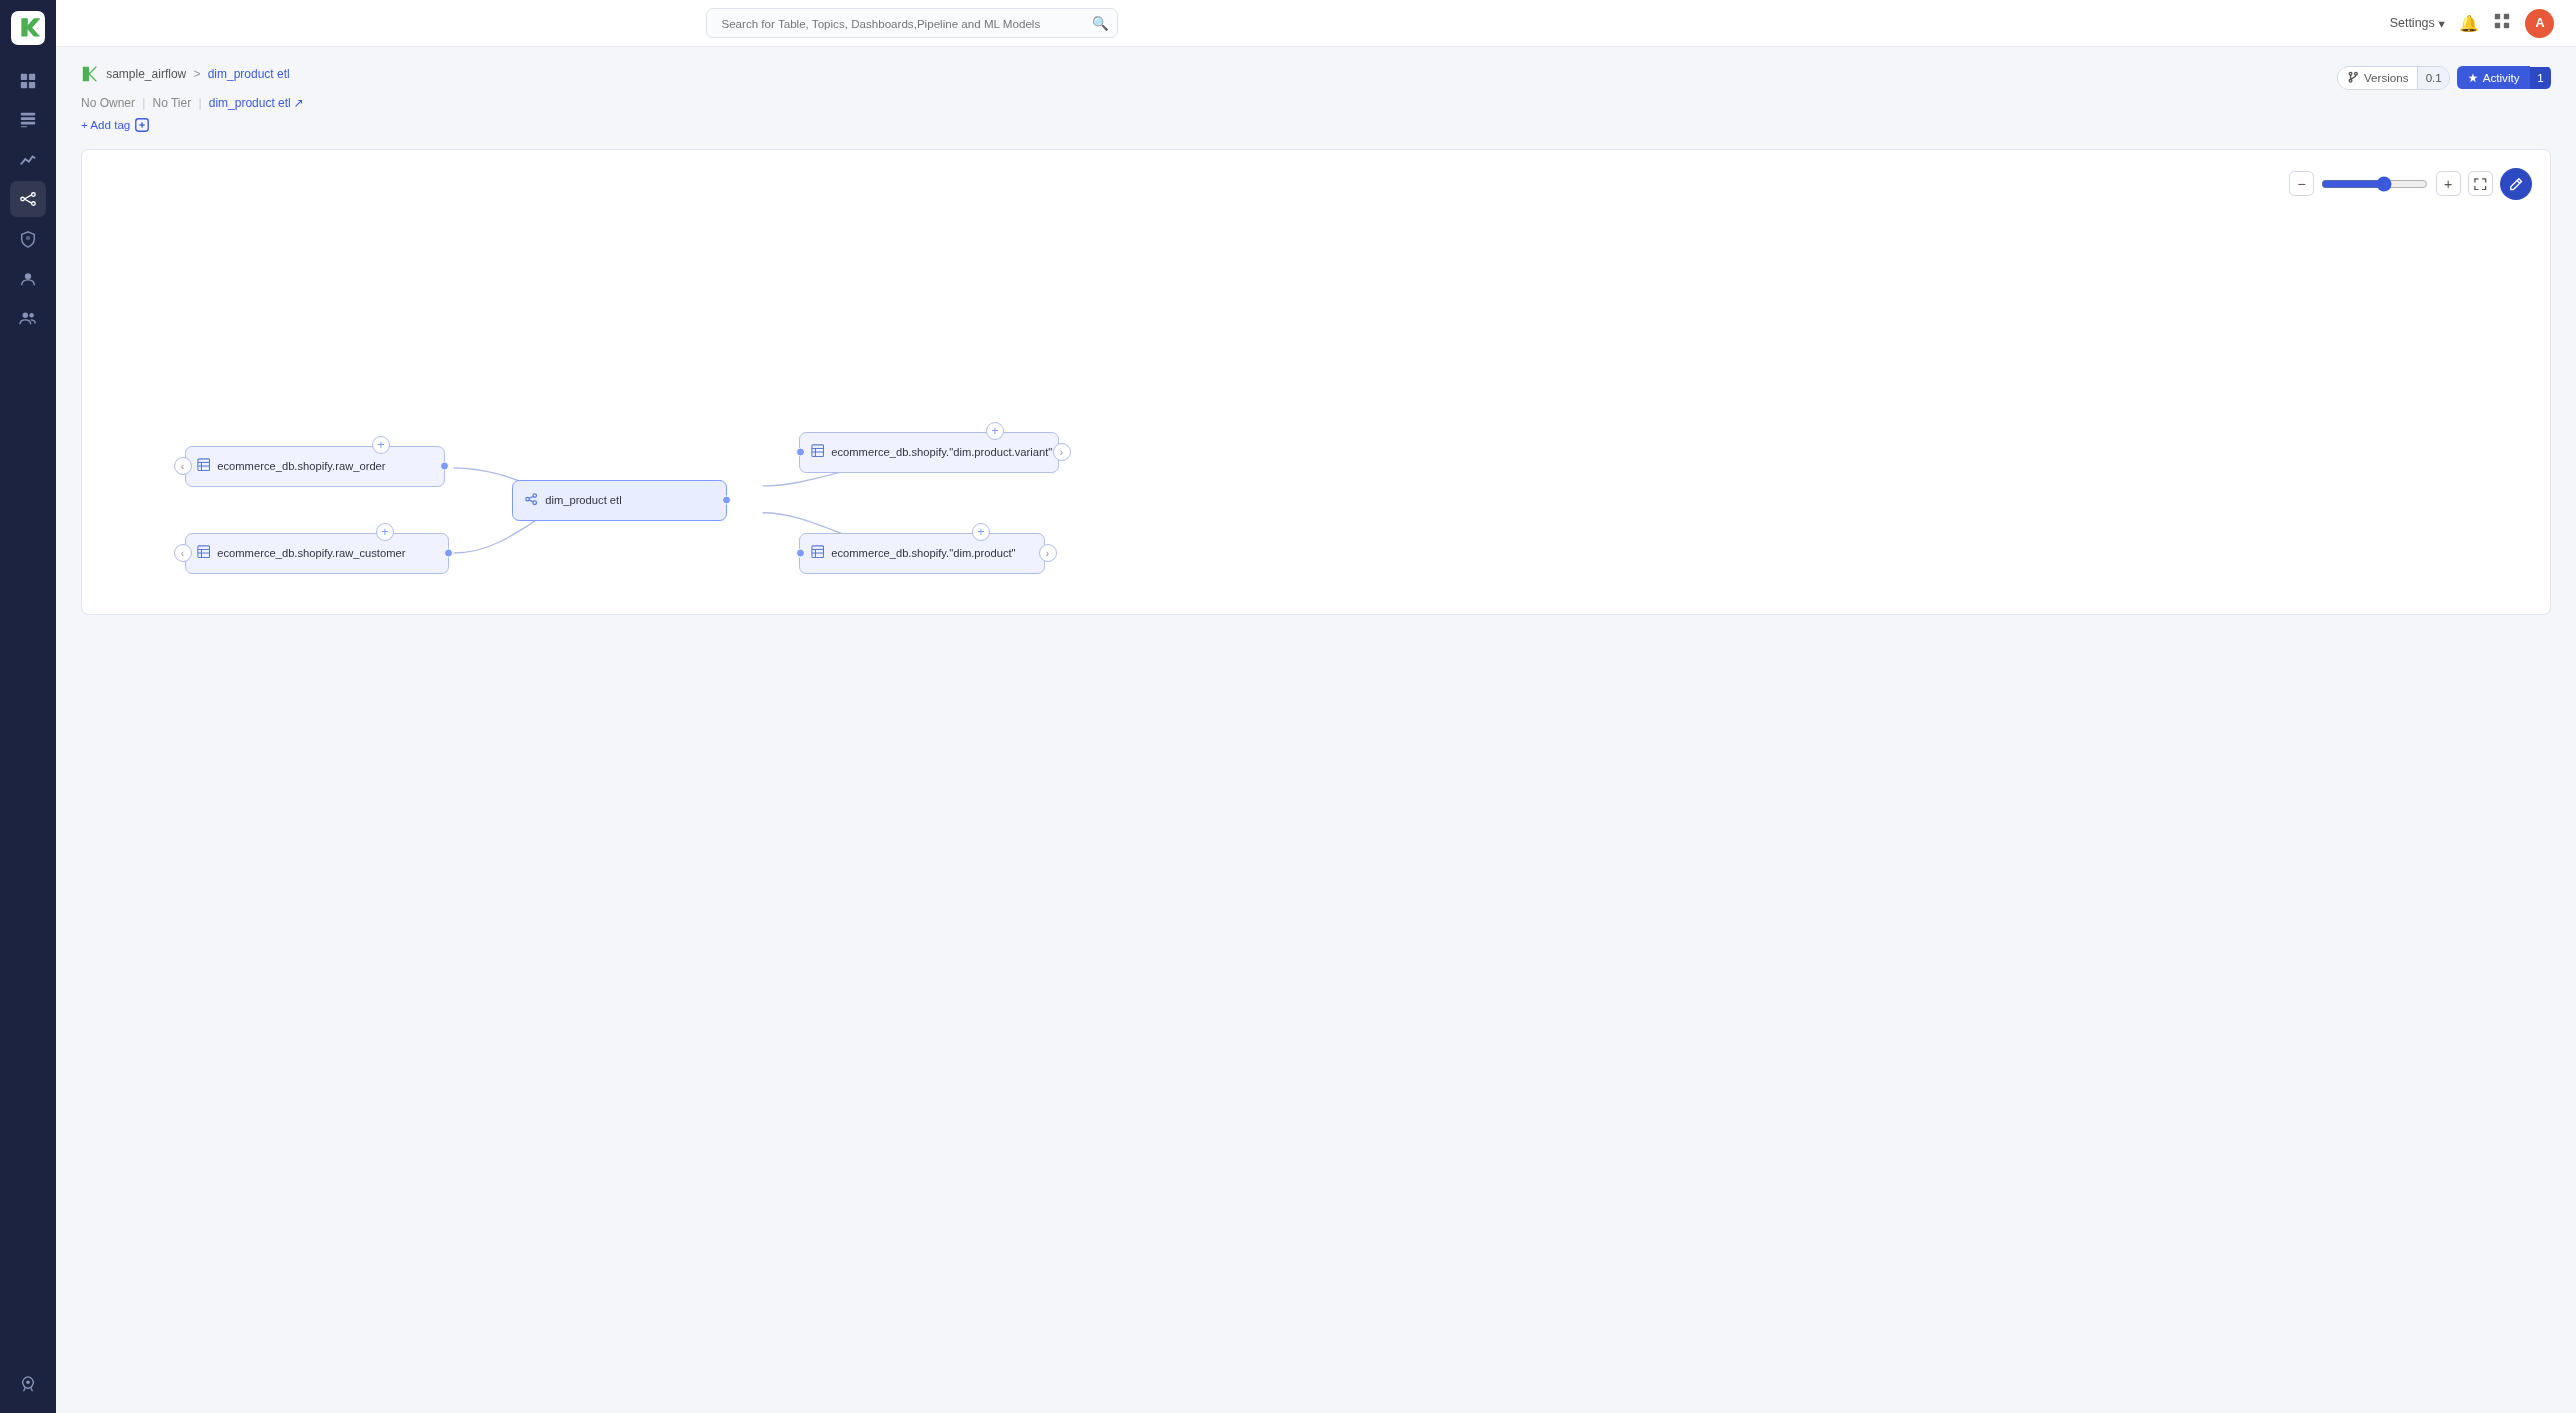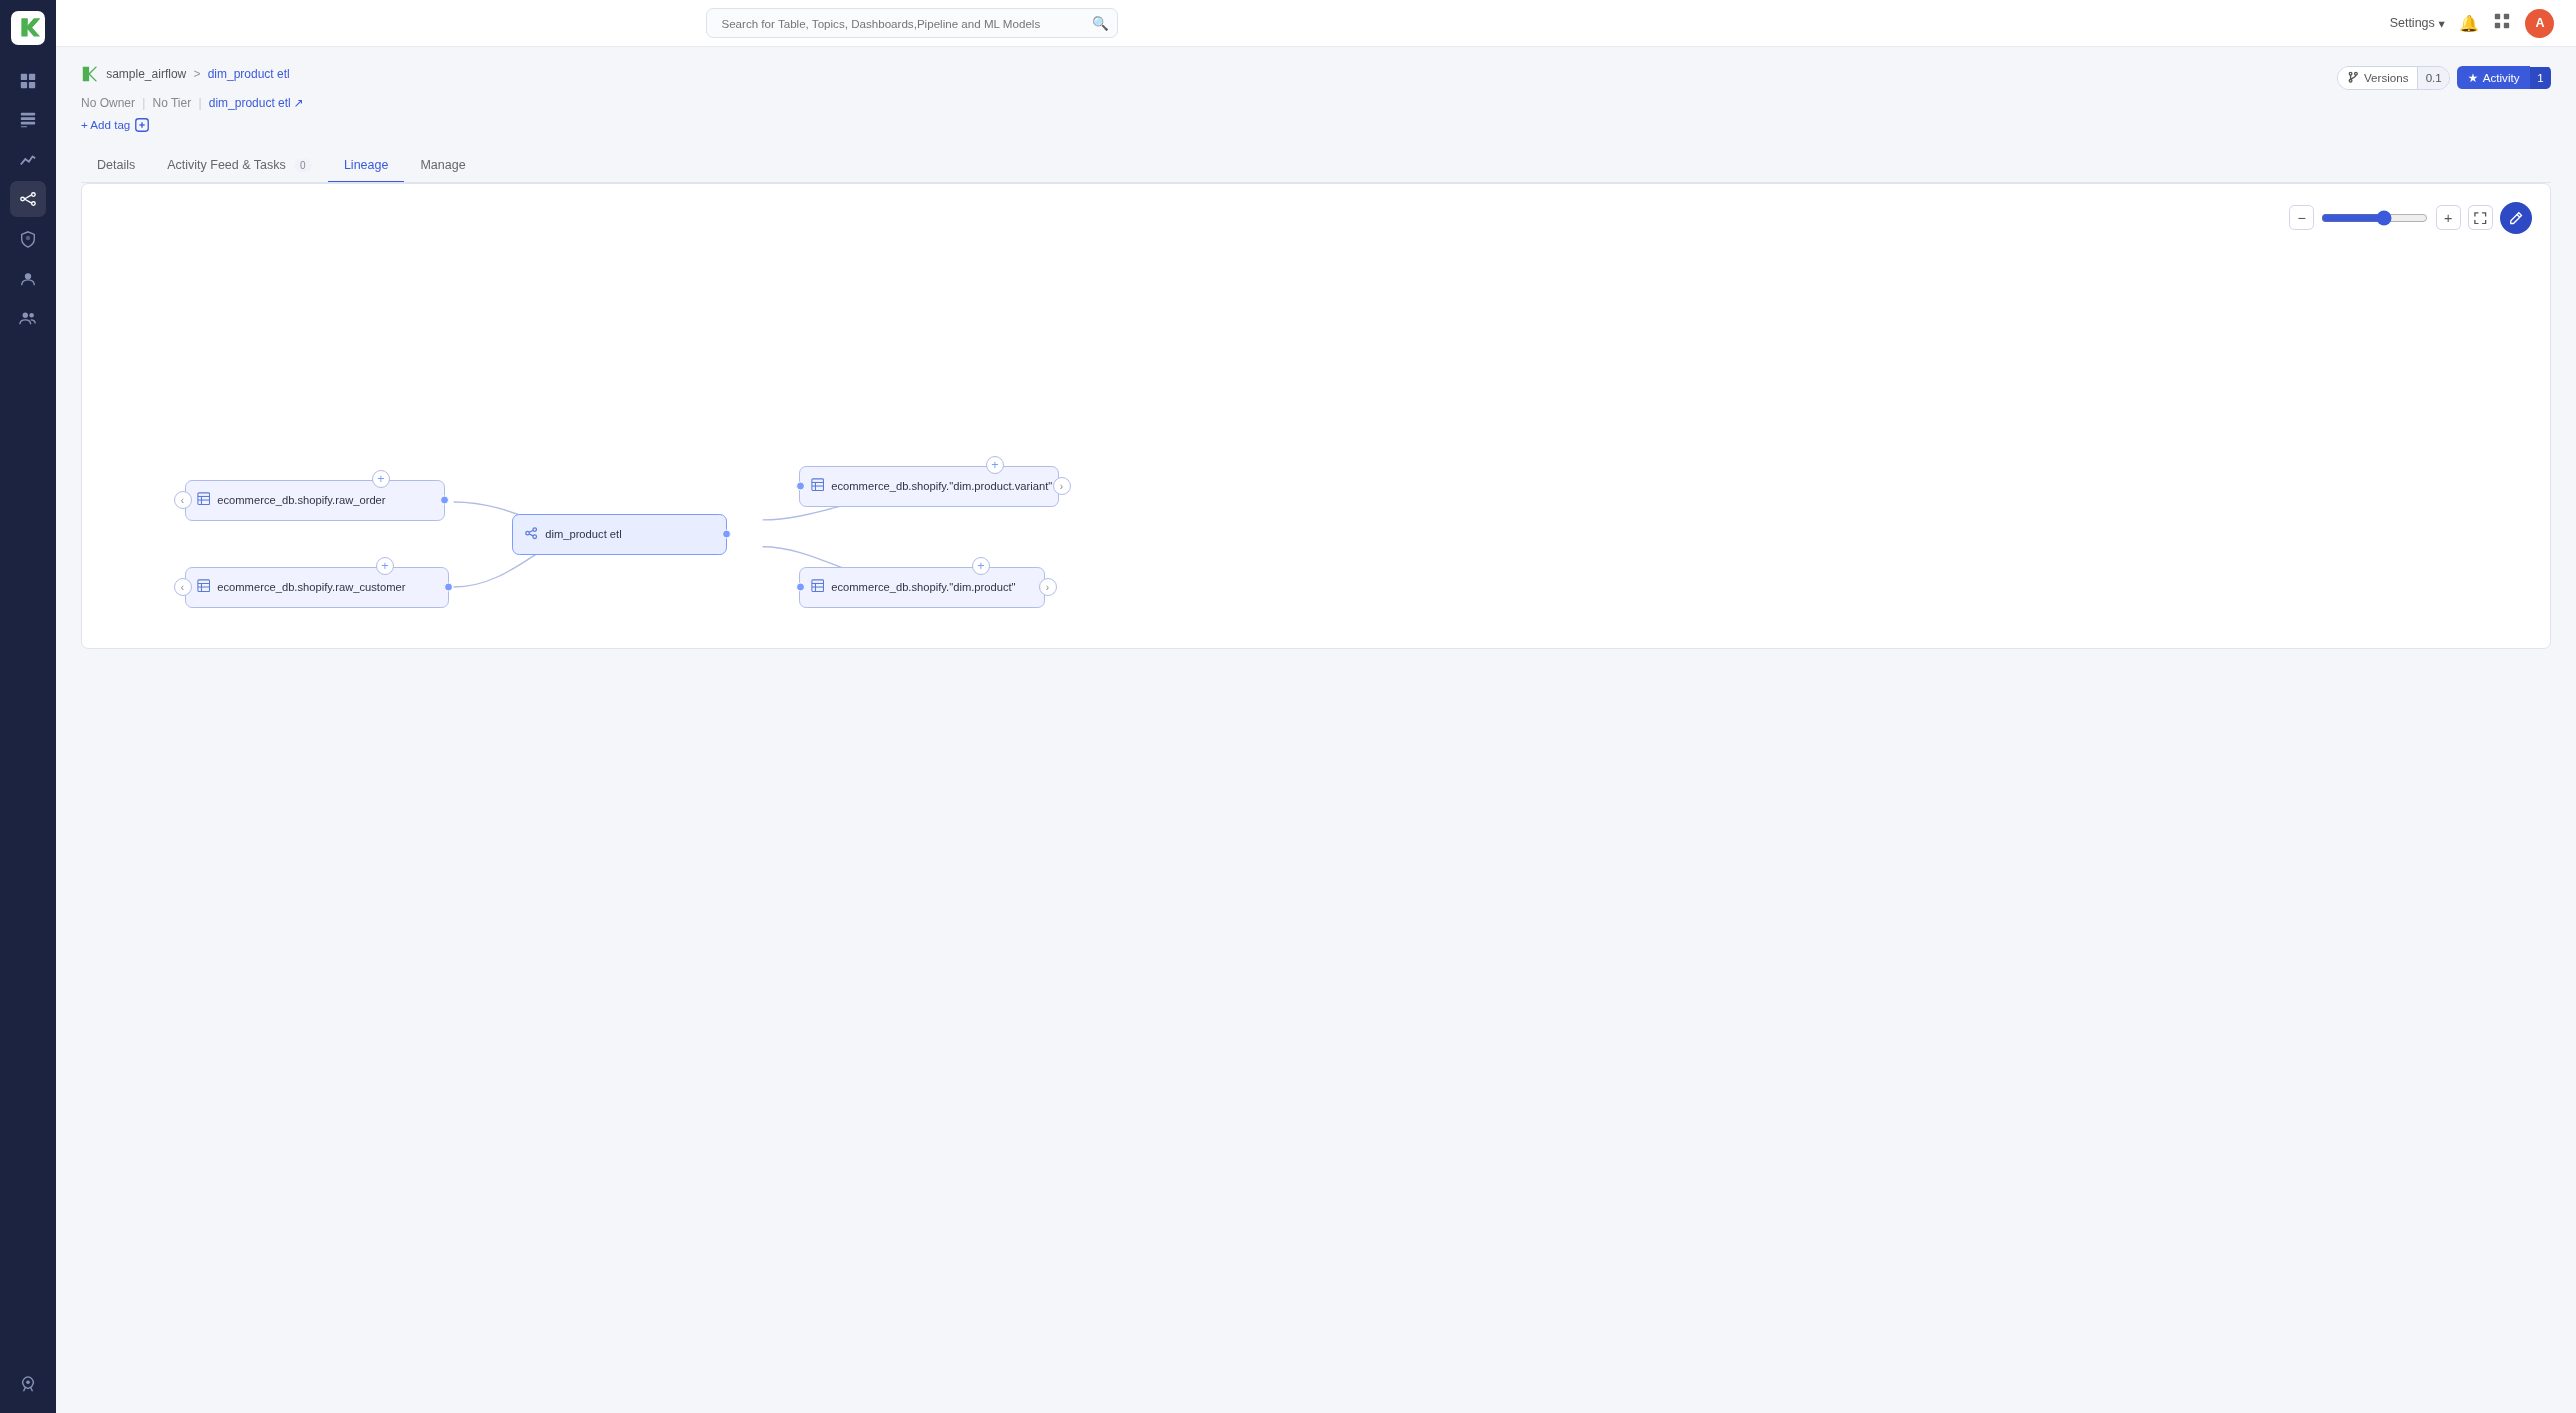--- a/index.html
+++ b/index.html
@@ -446,35 +446,20 @@
 
     <div class="add-tag" style="margin-bottom: 16px;">
       <span>+ Add tag</span>
       <svg width="16" height="16" viewBox="0 0 18 18" fill="none" stroke="#3b5adb" stroke-width="1.5">
           <rect x="2" y="2" width="14" height="14" rx="3"></rect>
           <line x1="6" y1="9" x2="12" y2="9"></line>
           <line x1="9" y1="6" x2="9" y2="12"></line>
         </svg>
     </div>
 
-    <div class="tabs">
-      <div class="tab">
-        <span>Details</span>
-      </div>
-      <div class="tab">
-        <span>Activity Feed &amp; Tasks</span>
-        <span class="tab-badge">0</span>
-      </div>
-      <div class="tab active">
-        <span>Lineage</span>
-      </div>
-      <div class="tab">
-        <span>Manage</span>
-      </div>
-    </div>
 
     <div class="lineage-canvas">
 
       <div class="zoom-controls">
         <div class="zoom-btn">
           <span>−</span>
         </div>
         <div class="zoom-slider-wrap">
           <input type="range" class="zoom-slider" min="0" max="100" value="60" style="">
         </div>

